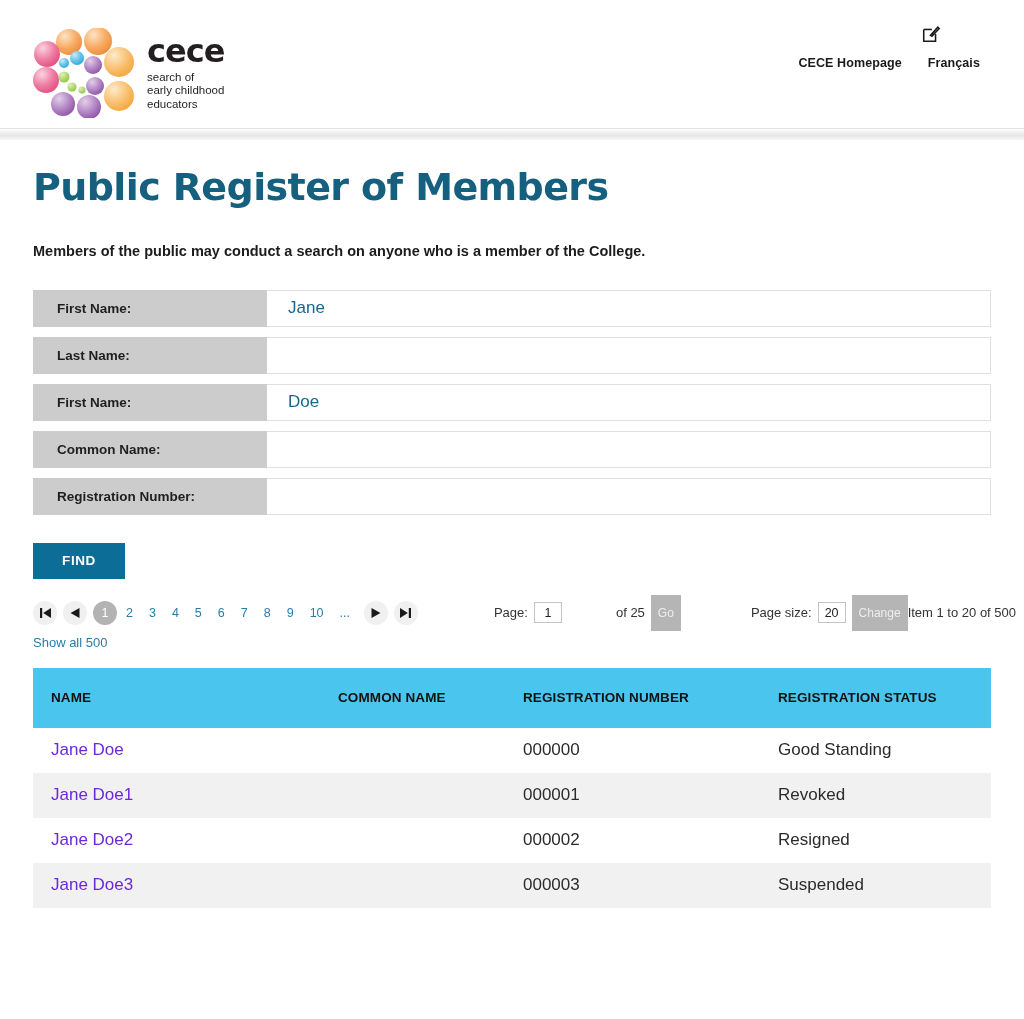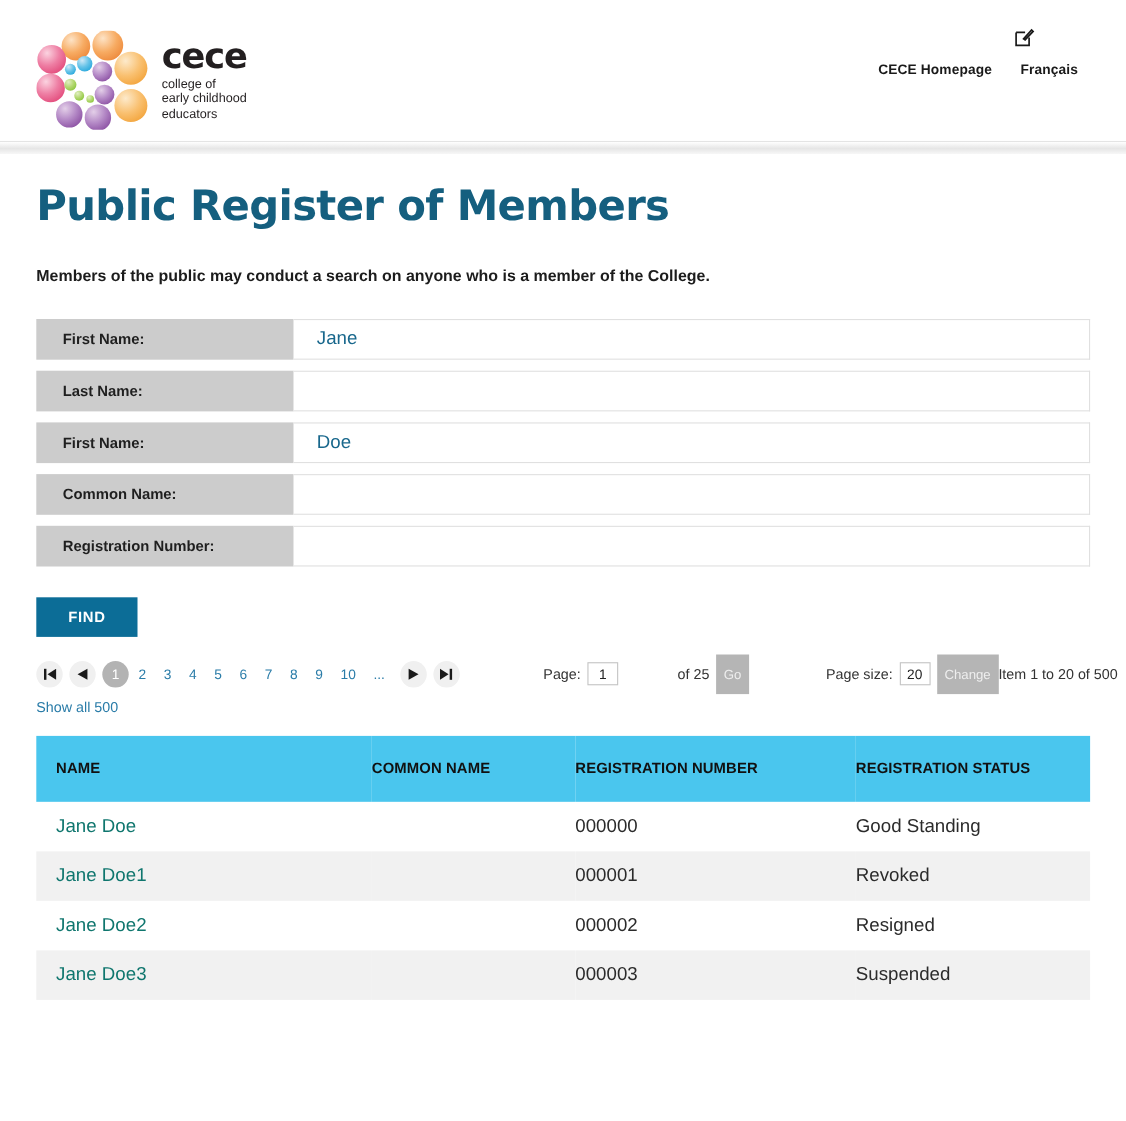--- a/index.html
+++ b/index.html
@@ -268,21 +268,21 @@
     height: 45px;
     font-size: 17px;
     color: #2b2b2b;
     vertical-align: middle;
     padding: 0;
   }
   .results tbody tr:nth-child(even) { background: #f1f1f1; }
   .results tbody tr:nth-child(odd) { background: #ffffff; }
   .results tbody td.c-name { padding-left: 18px; }
   .name-link {
-    color: #0f766e;
+    color: #6d28d9;
     text-decoration: none;
     font-size: 17px;
     cursor: pointer;
   }
 </style>
 </head>
 <body>
 
 <div class="site-header">
 
@@ -342,21 +342,21 @@
       <circle cx="62" cy="58" r="9" fill="url(#gV)"></circle>
       <circle cx="44" cy="30" r="7" fill="url(#gB)"></circle>
       <circle cx="31" cy="35" r="5" fill="url(#gB)"></circle>
       <circle cx="31" cy="49" r="5.5" fill="url(#gG)"></circle>
       <circle cx="39" cy="59" r="4.5" fill="url(#gG)"></circle>
       <circle cx="49" cy="62" r="3.5" fill="url(#gG)"></circle>
     </svg>
     <div class="logo-text">
       <div class="logo-word">cece</div>
       <div class="logo-tag">
-        <div>college of</div>
+        <div>search of</div>
         <div>early childhood</div>
         <div>educators</div>
       </div>
     </div>
   </div>
 
   <svg class="compose-icon" viewBox="0 0 22 22">
     <path d="M3 6 L3 19 L16 19 L16 11" fill="none" stroke="#1a1a1a" stroke-width="1.7"></path>
     <path d="M3 6 L12 6" fill="none" stroke="#1a1a1a" stroke-width="1.7"></path>
     <path d="M10.5 12.5 L18.5 3.5 L20 5 L12 13.5 Z" fill="none" stroke="#1a1a1a" stroke-width="1.7"></path>

